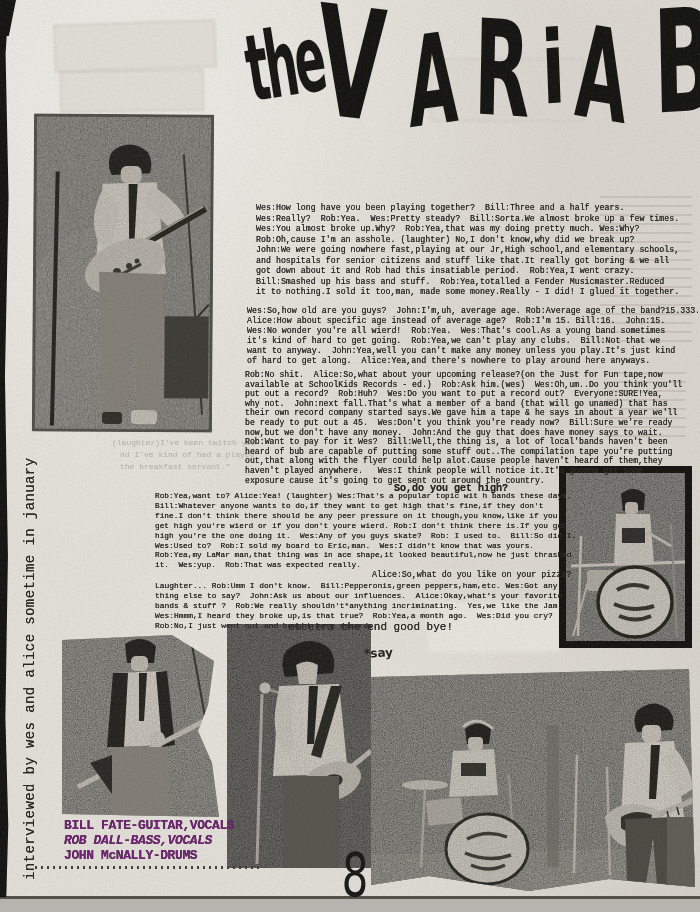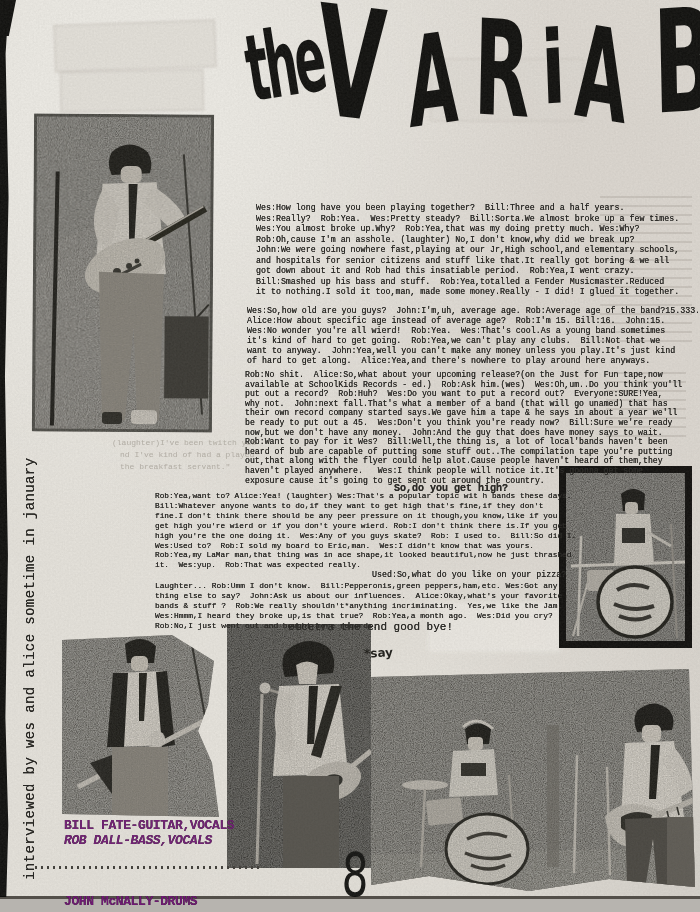--- a/index.html
+++ b/index.html
@@ -53,21 +53,21 @@
   .p3{left:231px;top:356px;font-size:8.2px;line-height:9.6px;}
   .h1{left:380px;top:469px;font-size:10px;font-weight:bold;}
   .p4{left:141px;top:478px;font-size:7.8px;line-height:9.9px;}
   .h2{left:358px;top:556px;font-size:8.3px;}
   .p5{left:141px;top:567px;font-size:7.9px;line-height:10px;}
   .outro{left:274px;top:607px;font-size:11px;}
   .note{position:absolute;left:364px;top:646px;font-family:"DejaVu Sans",sans-serif;
     font-size:12px;font-weight:bold;color:#1b1a16;transform:rotate(-3deg);}
   .credits{position:absolute;left:64px;font-size:13px;font-weight:bold;letter-spacing:-.4px;
     color:#701a75;white-space:pre;text-shadow:0 0 .5px #1c1b14;}
-  .c1{top:818px;}.c2{top:833px;font-style:italic;}.c3{top:848px;margin-top:46px;}
+  .c1{top:818px;}.c2{top:833px;font-style:italic;}.c3{top:848px;}
   .dotted{position:absolute;left:35px;top:866px;width:228px;height:3px;
     background:repeating-linear-gradient(90deg,#3e3c37 0 1.6px,rgba(0,0,0,0) 1.6px 6px);}
   .pagenum{position:absolute;left:338px;top:844px;font-family:"DejaVu Sans",sans-serif;
     font-size:54px;color:#121210;transform:scale(.78,1.12) rotate(2deg);font-weight:normal;}
   .side-caption{position:absolute;left:22px;top:450px;height:430px;writing-mode:vertical-rl;
     transform:rotate(180deg);font-family:"Liberation Mono",monospace;font-size:14px;
     color:#201f1c;letter-spacing:.4px;text-shadow:0 0 .4px #26251f;}
   .photo{position:absolute;}
   .photo svg{display:block;}
   .ph1{left:33px;top:114px;transform:rotate(.4deg);}
@@ -286,21 +286,21 @@
 exposure cause it's going to get sent out around the country.</pre>
   <pre class="tw h1">So,do you get high?</pre>
   <pre class="tw p4">Rob:Yea,want to? Alice:Yea! (laughter) Wes:That's a popular topic wit h bands these days.
 Bill:Whatever anyone wants to do,if they want to get high that's fine,if they don't
 fine.I don't think there should be any peer pressure on it though,you know,like if you
 get high you're wierd or if you don't youre wierd. Rob:I don't think there is.If you get
 high you're the one doing it.  Wes:Any of you guys skate?  Rob: I used to.  Bill:So did I.
 Wes:Used to?  Rob:I sold my board to Eric,man.  Wes:I didn't know that was yours.
 Rob:Yea,my LaMar man,that thing was in ace shape,it looked beautiful,now he just thrashed
 it.  Wes:yup.  Rob:That was expected really.</pre>
-  <pre class="tw h2">Used:So,what do you like on your pizza?</pre>
+  <pre class="tw h2">Alice:So,what do you like on your pizza?</pre>
   <pre class="tw p5">Laughter... Rob:Umm I don't know.  Bill:Pepperonis,green peppers,ham,etc. Wes:Got any
 thing else to say?  John:Ask us about our influences.  Alice:Okay,what's your favorite
 bands &amp; stuff ?  Rob:We really shouldn't*anything incriminating.  Yes,we like the Jam.
 Wes:Hmmm,I heard they broke up,is that true?  Rob:Yea,a month ago.  Wes:Did you cry?
 Rob:No,I just went out and bought more records.</pre>
   <pre class="tw outro">etcetra the end good bye!</pre>
   <div class="note">*say</div>
 
   <div class="side-caption">interviewed by wes and alice sometime in january</div>
 

